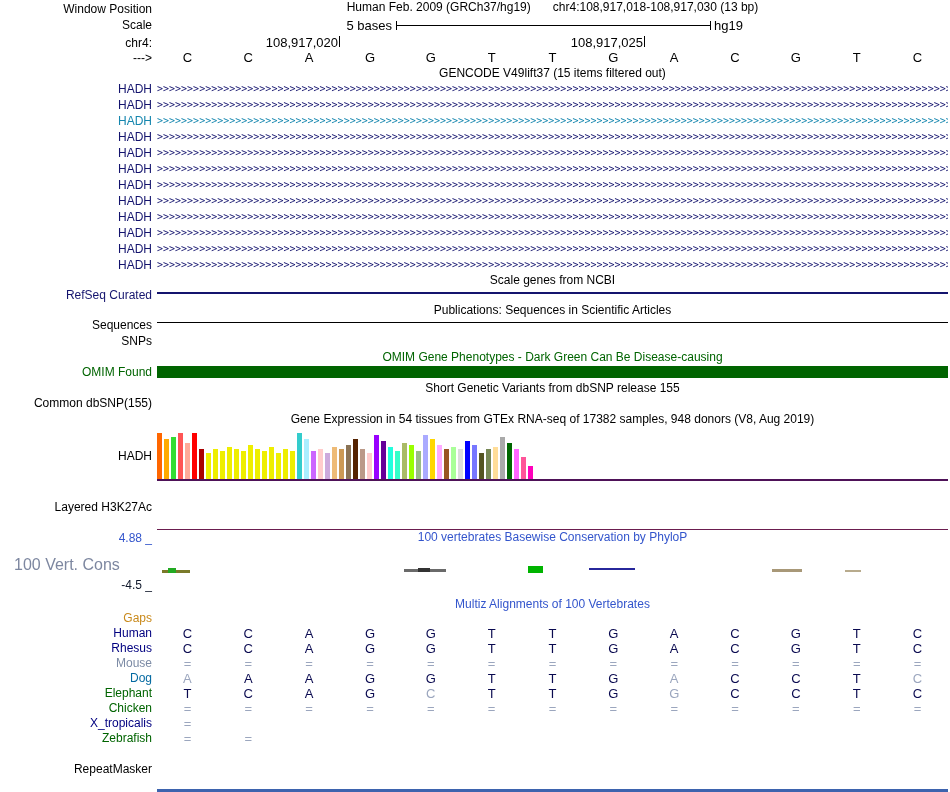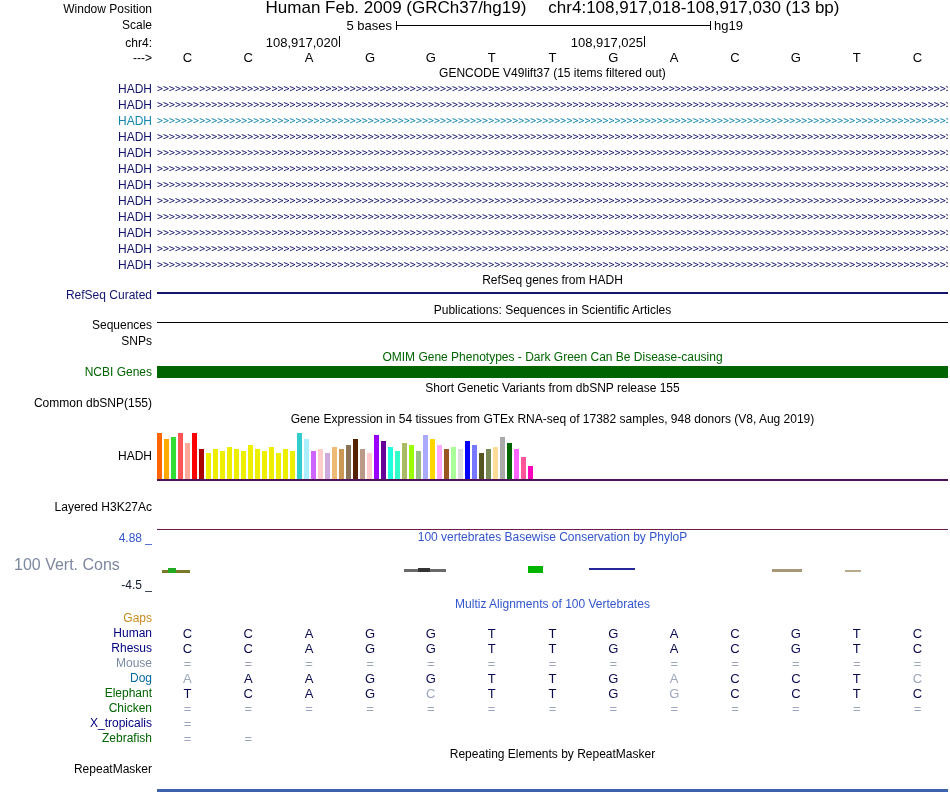--- a/index.html
+++ b/index.html
@@ -1,20 +1,20 @@
 <!DOCTYPE html>
 <html><head>
 <meta charset="utf-8">
 <style>
 *{margin:0;padding:0;box-sizing:border-box}
 body{background:#fff}
 #app{position:relative;width:950px;height:792px;background:#fff;font-family:"Liberation Sans",sans-serif;color:#000;overflow:hidden}
 .lbl{position:absolute;left:0;width:152px;text-align:right;font-size:12px;line-height:15px;white-space:nowrap}
 .title{position:absolute;left:157px;width:791px;text-align:center;font-size:12px;line-height:13px;white-space:nowrap}
-.hdr{font-size:17px}
+.hdr{font-size:12px}
 .hdr .gap{display:inline-block;width:22px}
 .scale-val{position:absolute;left:157px;width:235px;top:18px;text-align:right;font-size:13px}
 .hg19{position:absolute;left:714px;top:18px;font-size:13px}
 .bracket-h{position:absolute;left:396px;top:25px;width:315px;height:1px;background:#000}
 .bracket-t{position:absolute;top:21px;width:1px;height:9px;background:#000}
 .coord{position:absolute;top:35px;width:100px;text-align:right;font-size:13px;white-space:nowrap}
 .tick{position:absolute;top:36px;width:1px;height:11px;background:#000}
 .base{position:absolute;top:50px;font-size:13px;transform:translateX(-50%)}
 .gene-row{position:absolute;left:0;width:950px;height:16px}
 .gene-row .lbl{line-height:16px}
@@ -111,32 +111,32 @@
       <div class="gene-row" style="top: 241px;">
         <div class="lbl" style="color: rgb(20, 20, 110);">HADH</div>
         <div class="arrows" style="color: rgb(20, 20, 110);">&gt;&gt;&gt;&gt;&gt;&gt;&gt;&gt;&gt;&gt;&gt;&gt;&gt;&gt;&gt;&gt;&gt;&gt;&gt;&gt;&gt;&gt;&gt;&gt;&gt;&gt;&gt;&gt;&gt;&gt;&gt;&gt;&gt;&gt;&gt;&gt;&gt;&gt;&gt;&gt;&gt;&gt;&gt;&gt;&gt;&gt;&gt;&gt;&gt;&gt;&gt;&gt;&gt;&gt;&gt;&gt;&gt;&gt;&gt;&gt;&gt;&gt;&gt;&gt;&gt;&gt;&gt;&gt;&gt;&gt;&gt;&gt;&gt;&gt;&gt;&gt;&gt;&gt;&gt;&gt;&gt;&gt;&gt;&gt;&gt;&gt;&gt;&gt;&gt;&gt;&gt;&gt;&gt;&gt;&gt;&gt;&gt;&gt;&gt;&gt;&gt;&gt;&gt;&gt;&gt;&gt;&gt;&gt;&gt;&gt;&gt;&gt;&gt;&gt;&gt;&gt;&gt;&gt;&gt;&gt;&gt;&gt;&gt;&gt;&gt;&gt;&gt;&gt;&gt;&gt;&gt;&gt;&gt;&gt;&gt;&gt;&gt;&gt;&gt;&gt;&gt;&gt;&gt;&gt;&gt;&gt;&gt;&gt;&gt;&gt;&gt;&gt;&gt;&gt;&gt;&gt;&gt;&gt;&gt;&gt;&gt;&gt;&gt;&gt;&gt;&gt;&gt;&gt;&gt;&gt;</div>
       </div>
       <div class="gene-row" style="top: 257px;">
         <div class="lbl" style="color: rgb(20, 20, 110);">HADH</div>
         <div class="arrows" style="color: rgb(20, 20, 110);">&gt;&gt;&gt;&gt;&gt;&gt;&gt;&gt;&gt;&gt;&gt;&gt;&gt;&gt;&gt;&gt;&gt;&gt;&gt;&gt;&gt;&gt;&gt;&gt;&gt;&gt;&gt;&gt;&gt;&gt;&gt;&gt;&gt;&gt;&gt;&gt;&gt;&gt;&gt;&gt;&gt;&gt;&gt;&gt;&gt;&gt;&gt;&gt;&gt;&gt;&gt;&gt;&gt;&gt;&gt;&gt;&gt;&gt;&gt;&gt;&gt;&gt;&gt;&gt;&gt;&gt;&gt;&gt;&gt;&gt;&gt;&gt;&gt;&gt;&gt;&gt;&gt;&gt;&gt;&gt;&gt;&gt;&gt;&gt;&gt;&gt;&gt;&gt;&gt;&gt;&gt;&gt;&gt;&gt;&gt;&gt;&gt;&gt;&gt;&gt;&gt;&gt;&gt;&gt;&gt;&gt;&gt;&gt;&gt;&gt;&gt;&gt;&gt;&gt;&gt;&gt;&gt;&gt;&gt;&gt;&gt;&gt;&gt;&gt;&gt;&gt;&gt;&gt;&gt;&gt;&gt;&gt;&gt;&gt;&gt;&gt;&gt;&gt;&gt;&gt;&gt;&gt;&gt;&gt;&gt;&gt;&gt;&gt;&gt;&gt;&gt;&gt;&gt;&gt;&gt;&gt;&gt;&gt;&gt;&gt;&gt;&gt;&gt;&gt;&gt;&gt;&gt;&gt;&gt;&gt;</div>
       </div>
     </div>
 
-  <div class="title" style="top:274px">RefSeq genes from HADH</div>
+  <div class="title" style="top:274px">Scale genes from NCBI</div>
   <div class="lbl" style="top: 288px; color: rgb(20, 20, 110);">RefSeq Curated</div>
   <div class="hline" style="top: 292px; height: 2px; background: rgb(20, 20, 110);"></div>
 
   <div class="title" style="top:304px">Publications: Sequences in Scientific Articles</div>
   <div class="lbl" style="top:318px">Sequences</div>
   <div class="hline" style="top: 322px; height: 1px; background: rgb(0, 0, 0);"></div>
 
   <div class="lbl" style="top:334px">SNPs</div>
 
   <div class="title" style="top: 351px; color: rgb(0, 100, 0);">OMIM Gene Phenotypes - Dark Green Can Be Disease-causing</div>
-  <div class="lbl" style="top: 365px; color: rgb(0, 100, 0);">NCBI Genes</div>
+  <div class="lbl" style="top: 365px; color: rgb(0, 100, 0);">OMIM Found</div>
   <div class="hline" style="top: 366px; height: 12px; background: rgb(0, 100, 0);"></div>
 
   <div class="title" style="top:382px">Short Genetic Variants from dbSNP release 155</div>
   <div class="lbl" style="top:396px">Common dbSNP(155)</div>
 
   <div class="title" style="top:413px">Gene Expression in 54 tissues from GTEx RNA-seq of 17382 samples, 948 donors (V8, Aug 2019)</div>
   <div class="lbl" style="top:449px">HADH</div>
   <div>
       <div class="gtex-bar" style="left: 157px; top: 433px; height: 46px; background: rgb(255, 102, 0);"></div>
       <div class="gtex-bar" style="left: 164px; top: 439px; height: 40px; background: rgb(255, 170, 0);"></div>
@@ -316,18 +316,17 @@
         <div class="lbl" style="color: rgb(0, 0, 128);">X_tropicalis</div>
         <span class="mz-cell" style="left: 187.423px; color: rgb(155, 166, 190);">=</span>
       </div>
       <div class="mz-row" style="top: 731px;">
         <div class="lbl" style="color: rgb(0, 100, 0);">Zebrafish</div>
         <span class="mz-cell" style="left: 187.423px; color: rgb(155, 166, 190);">=</span>
         <span class="mz-cell" style="left: 248.269px; color: rgb(155, 166, 190);">=</span>
       </div>
     </div>
 
-  <div class="title" style="top:748px">Repeating Elements by RepeatMasker</div>
   <div class="lbl" style="top:762px">RepeatMasker</div>
 
   <div class="hline" style="top: 789px; height: 3px; background: rgb(61, 99, 174);"></div>
 
 </div>
 
 </body></html>

